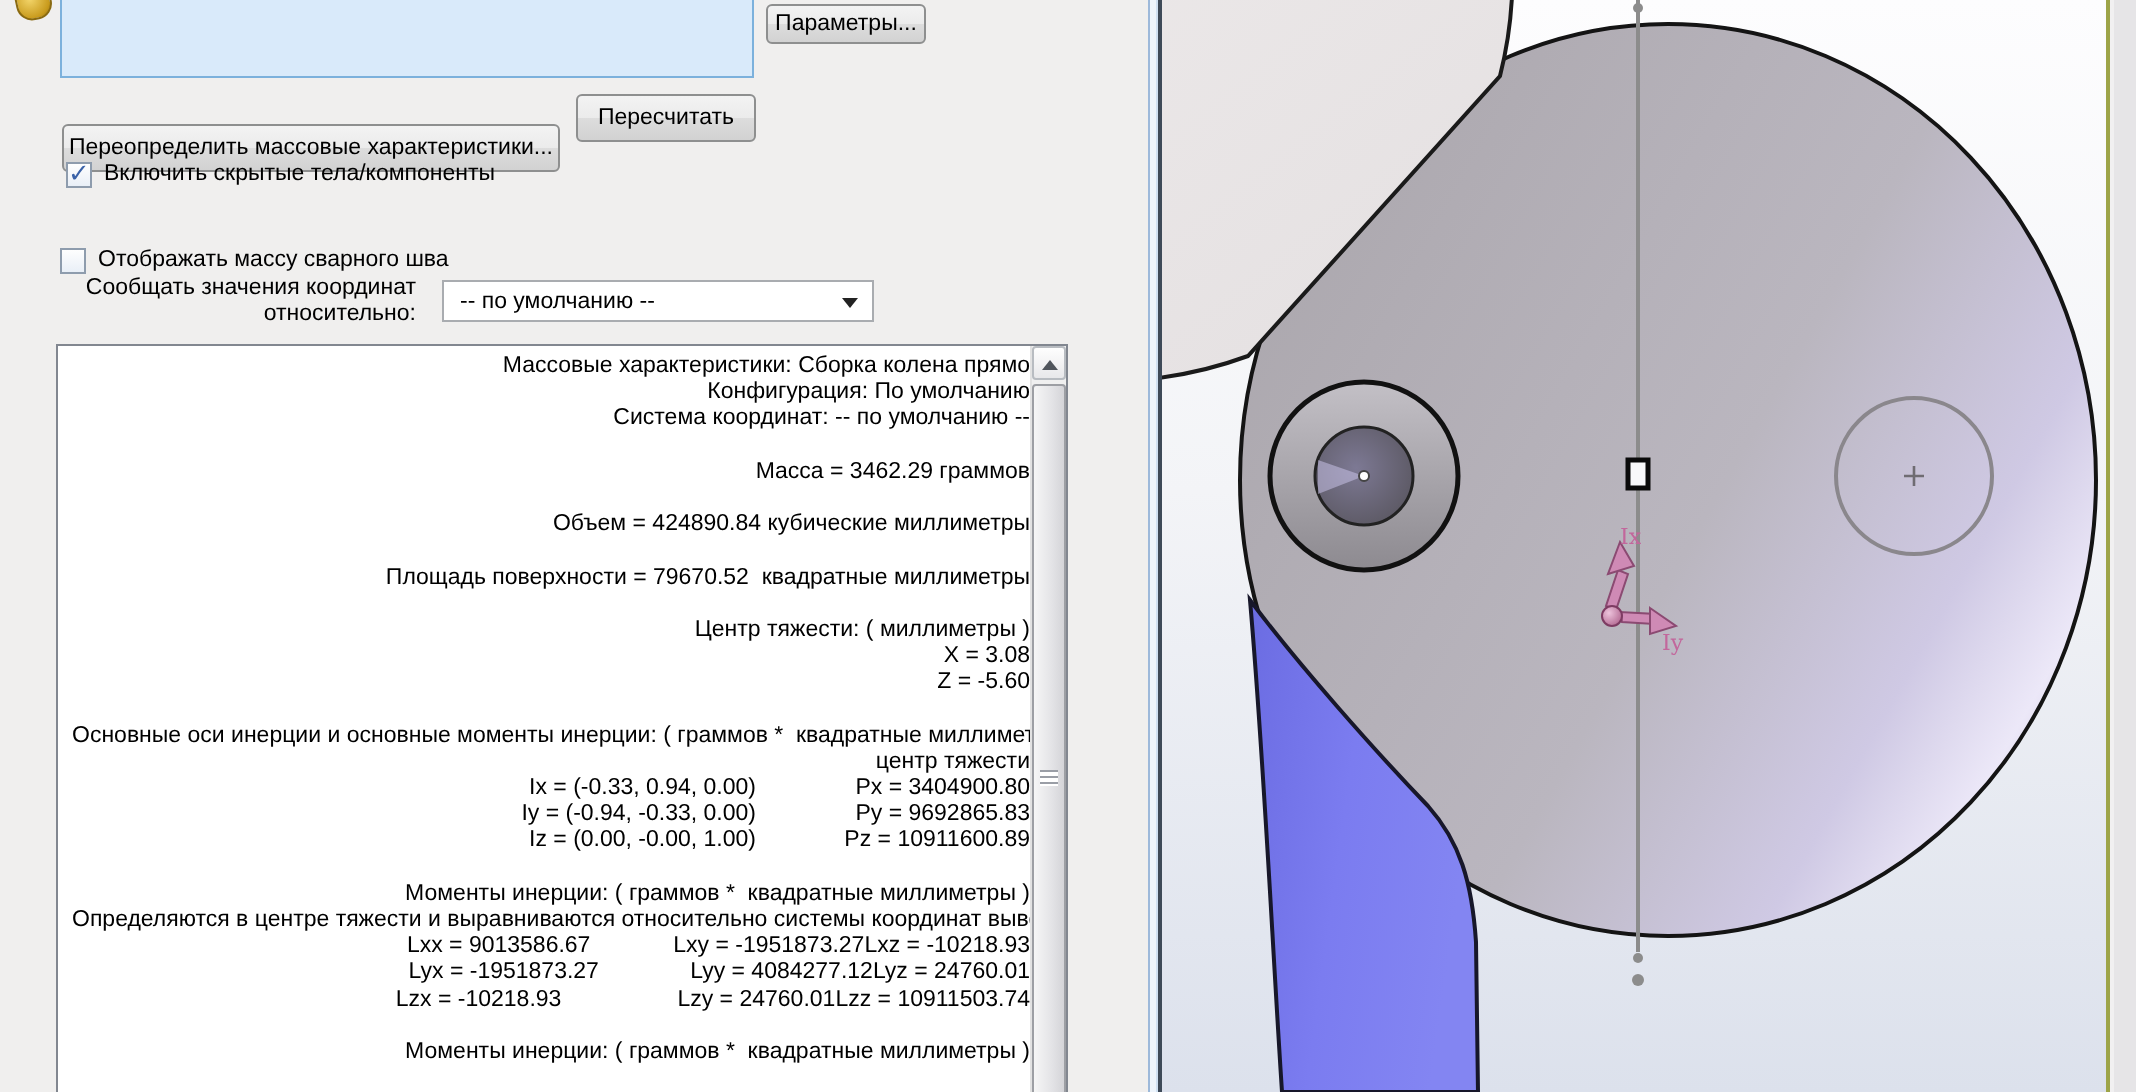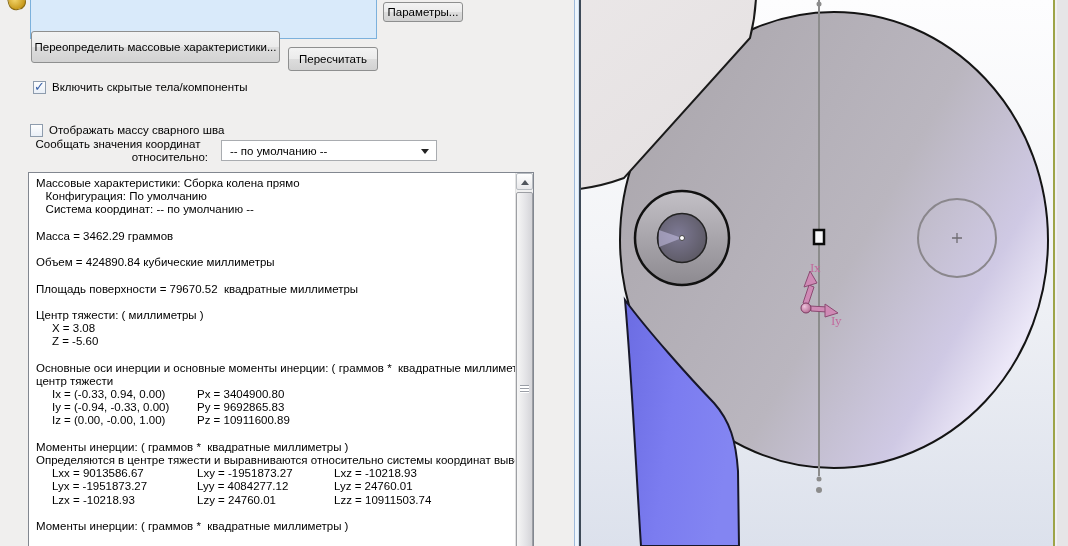--- a/index.html
+++ b/index.html
@@ -5,40 +5,40 @@
   html,body{margin:0;padding:0;}
   body{width:1068px;height:546px;overflow:hidden;font-family:"Liberation Sans","DejaVu Sans",sans-serif;}
   .stage{position:relative;width:1068px;height:546px;background:#f0efee;overflow:hidden;}
 
   
   .panel{position:absolute;left:0;top:0;width:574px;height:546px;background:#f0efee;}
   .icon-frag{position:absolute;left:8px;top:-6px;width:16px;height:14px;background:radial-gradient(circle at 40% 30%,#f3d56a,#c99b1d 70%,#8a6a10);border:1px solid #8a6a10;border-radius:0 0 8px 8px;transform:rotate(-12deg);}
   .selbox{position:absolute;left:30px;top:-9px;width:345px;height:46px;background:#d9eafa;border:1px solid #7cb1dc;}
   .btn{position:absolute;box-sizing:border-box;border:1px solid #8e8f8f;border-radius:3px;background:linear-gradient(180deg,#f3f3f3 0%,#ebebeb 49%,#dddddd 50%,#d2d2d2 100%);font-size:11.5px;color:#000;text-align:center;cursor:default;display:flex;align-items:center;justify-content:center;}
   .btn-params{left:383px;top:2px;width:80px;height:20px;text-align:right;}
-  .btn-override{left:31px;top:31px;width:249px;height:32px;}
+  .btn-override{left:31px;top:62px;width:249px;height:24px;}
   .btn-recalc{left:288px;top:47px;width:90px;height:24px;}
 
   .checkbox{position:absolute;width:13px;height:13px;box-sizing:border-box;border:1px solid #8e9cad;background:linear-gradient(180deg,#fefefe,#e9eff7);}
   .checkbox.on::after{content:"\2713";position:absolute;left:0px;top:-3px;font-size:13px;font-weight:bold;color:#3a62a8;}
   .cb-label{position:absolute;font-size:11.5px;color:#000;white-space:nowrap;}
   .cb1-box{left:33px;top:81px;}
   .cb1-label{left:52px;top:81px;}
   .cb2-box{left:30px;top:124px;}
   .cb2-label{left:49px;top:124px;}
 
   .coords-label{position:absolute;left:28px;top:138px;width:180px;text-align:right;font-size:11.5px;line-height:13px;color:#000;}
-  .coords-label .l1{text-align:center;}
+  .coords-label .l1{text-align:right;}
   .dropdown{position:absolute;left:221px;top:140px;width:216px;height:21px;box-sizing:border-box;background:#fff;border:1px solid #a9acb0;border-radius:0;font-size:11.5px;display:flex;align-items:center;padding-left:8px;cursor:default;}
   .dropdown .arrow{position:absolute;right:7px;top:8px;width:0;height:0;border-left:4px solid transparent;border-right:4px solid transparent;border-top:5px solid #222;}
 
   
   .report{position:absolute;left:28px;top:172px;width:506px;height:375px;box-sizing:border-box;background:#fff;border:1px solid #828790;overflow:hidden;}
   .report-inner{position:absolute;left:7px;top:4px;right:18px;bottom:0;overflow:hidden;font-size:11.5px;line-height:13.2px;color:#000;}
-  .rl{white-space:pre;height:13.2px;}
+  .rl{white-space:pre;height:13.2px;text-align:right;}
   .rl span{display:inline-block;vertical-align:top;white-space:pre;}
   .rl.cols span:nth-child(1){width:161px;}
   .rl.cols span:nth-child(2){width:137px;}
 
   
   .vscroll{position:absolute;right:0;top:0;width:17px;height:100%;background:#f0f0f0;border-left:1px solid #e2e2e2;}
   .vs-up{position:absolute;left:0;top:0;width:17px;height:17px;box-sizing:border-box;background:linear-gradient(180deg,#fefefe,#e8e8ea);border:1px solid #b8bcc1;border-radius:2px;}
   .vs-up::after{content:"";position:absolute;left:4px;top:6px;width:0;height:0;border-left:4px solid transparent;border-right:4px solid transparent;border-bottom:5px solid #50555c;}
   .vs-thumb{position:absolute;left:0;top:19px;width:17px;height:380px;box-sizing:border-box;background:linear-gradient(90deg,#f6f6f6,#e3e3e6 60%,#d4d4d8);border:1px solid #9d9fa4;border-radius:2px;}
   .vs-grip{position:absolute;left:3px;top:192px;width:9px;height:8px;background:repeating-linear-gradient(180deg,#9a9ea6 0 1px,#ffffff 1px 3px);}

